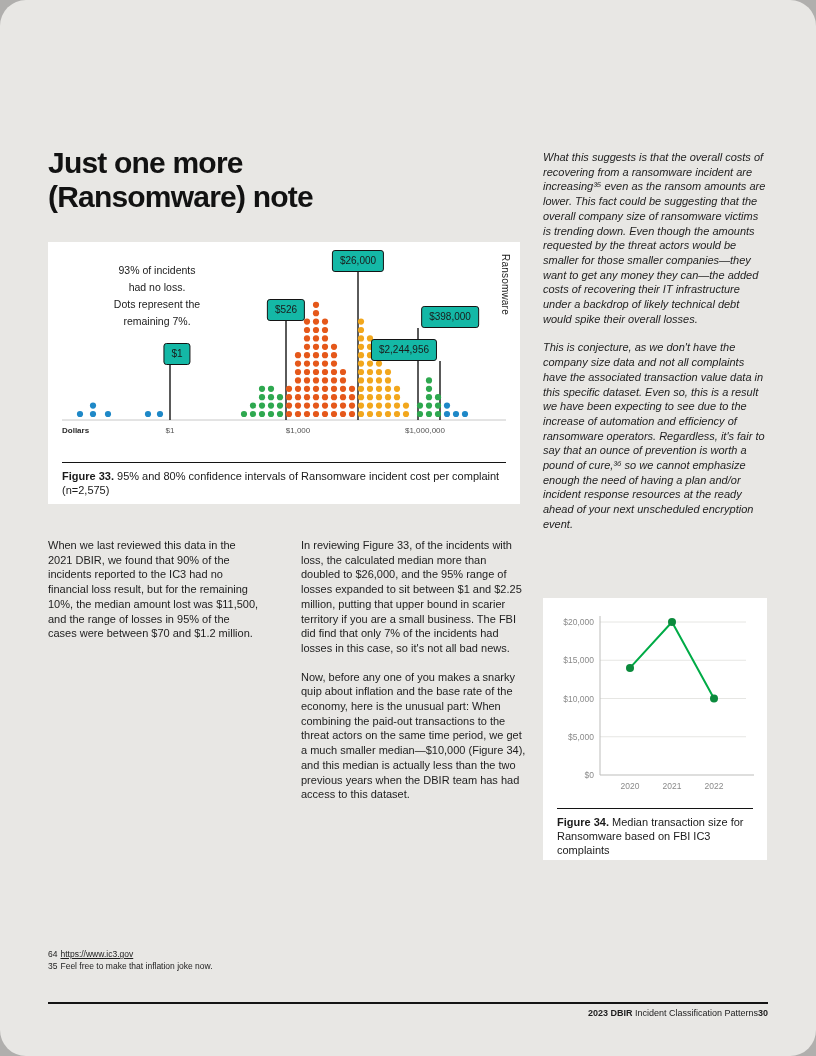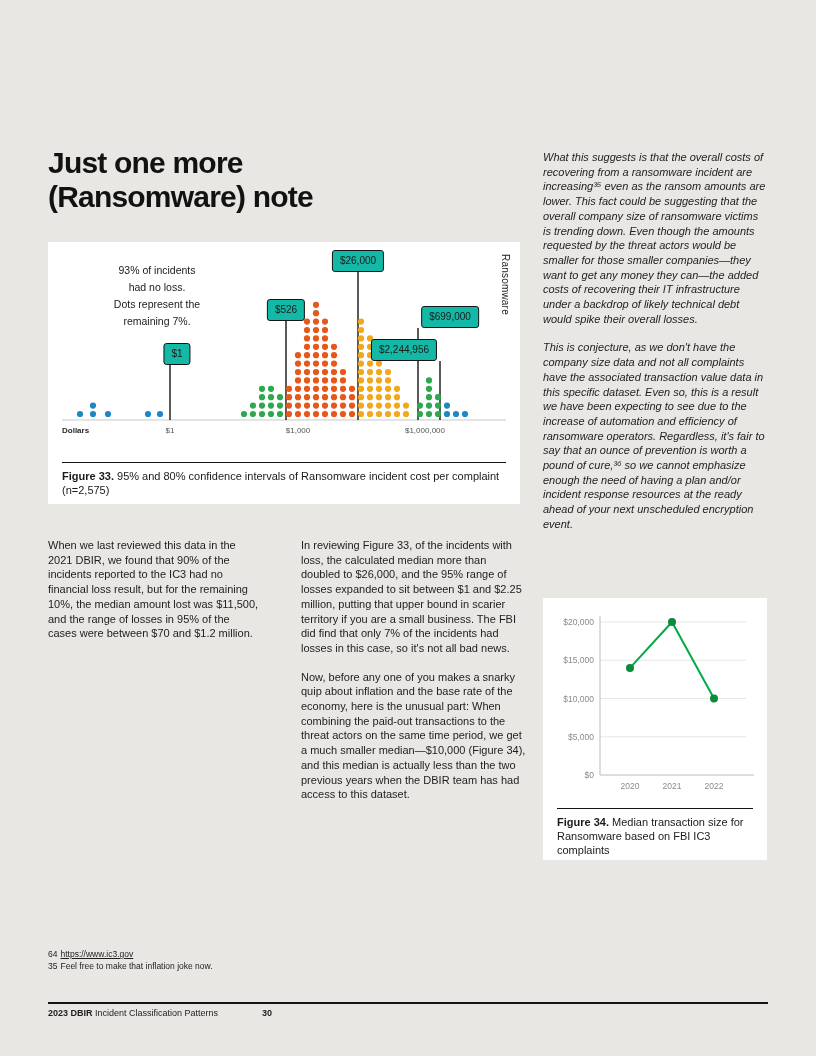--- a/index.html
+++ b/index.html
@@ -1,20 +1,21 @@
 <!DOCTYPE html>
 <html><head>
 <meta charset="utf-8">
 <style>
   * { margin:0; padding:0; box-sizing:border-box; }
   html,body { background:#b0afad; }
   .page {
     position:relative; width:816px; height:1056px; margin:0 auto;
     background:#e8e7e4; color:#1a1a1a; overflow:hidden;
     font-family:"Liberation Sans","DejaVu Sans",sans-serif;
+    border-radius:26px;
   }
   .title {
     position:absolute; left:48px; top:146px;
     font-size:30px; line-height:34px; font-weight:bold;
     letter-spacing:-0.8px; white-space:pre-line; color:#121212;
   }
   .body-col { position:absolute; font-size:11px; line-height:14.7px; color:#1d1d1d; }
   .body-col p { margin-bottom:14px; }
   .col-left   { left:48px;  top:538px; width:212px; }
   .col-middle { left:301px; top:538px; width:226px; }
@@ -53,21 +54,21 @@
   .fig34 .caption { top:210px; }
   .caption b { font-weight:bold; }
 
   .footnotes { position:absolute; left:48px; top:949px; font-size:8.5px; line-height:11.5px; color:#1d1d1d; }
   .fn-num { margin-right:3px; }
   .fn-link { color:#1d1d1d; text-decoration:underline; cursor:pointer; }
 
   .footer-rule { position:absolute; left:48px; top:1002px; width:720px; height:2px; background:#141414; }
   .footer {
     position:absolute; left:48px; top:1008px; width:720px;
-    display:flex; justify-content:flex-start; font-size:9px; color:#1d1d1d;gap:44px;
+    display:flex; justify-content:flex-end; font-size:9px; color:#1d1d1d;
   }
 </style>
 </head>
 <body>
 
 <div class="page">
 
   <h1 class="title">Just one more
 (Ransomware) note</h1>
 
@@ -233,21 +234,21 @@
     <div class="annotation">93% of incidents
 had no loss.
 Dots represent the
 remaining 7%.</div>
     <div class="side-label">Ransomware</div>
     <div class="x-axis-title">Dollars</div>
     <div class="caption"><b>Figure 33.</b><span> 95% and 80% confidence intervals of Ransomware incident cost per complaint (n=2,575)</span></div>
   <div class="callout" style="left: 129px; top: 101px;">$1</div>
       <div class="callout" style="left: 238px; top: 57px;">$526</div>
       <div class="callout" style="left: 310px; top: 8px;">$26,000</div>
-      <div class="callout" style="left: 402px; top: 64px;">$699,000</div>
+      <div class="callout" style="left: 402px; top: 64px;">$398,000</div>
       <div class="callout" style="left: 356px; top: 97px;">$2,244,956</div>
     </section>
 
   <div class="body-col col-right">
     <p>What this suggests is that the overall costs of recovering from a ransomware incident are increasing³⁵ even as the ransom amounts are lower. This fact could be suggesting that the overall company size of ransomware victims is trending down. Even though the amounts requested by the threat actors would be smaller for those smaller companies—they want to get any money they can—the added costs of recovering their IT infrastructure under a backdrop of likely technical debt would spike their overall losses.</p>
     <p>This is conjecture, as we don't have the company size data and not all complaints have the associated transaction value data in this specific dataset. Even so, this is a result we have been expecting to see due to the increase of automation and efficiency of ransomware operators. Regardless, it's fair to say that an ounce of prevention is worth a pound of cure,³⁶ so we cannot emphasize enough the need of having a plan and/or incident response resources at the ready ahead of your next unscheduled encryption event.</p>
   </div>
 
   <div class="body-col col-left">
     <p>When we last reviewed this data in the 2021 DBIR, we found that 90% of the incidents reported to the IC3 had no financial loss result, but for the remaining 10%, the median amount lost was $11,500, and the range of losses in 95% of the cases were between $70 and $1.2 million.</p>

